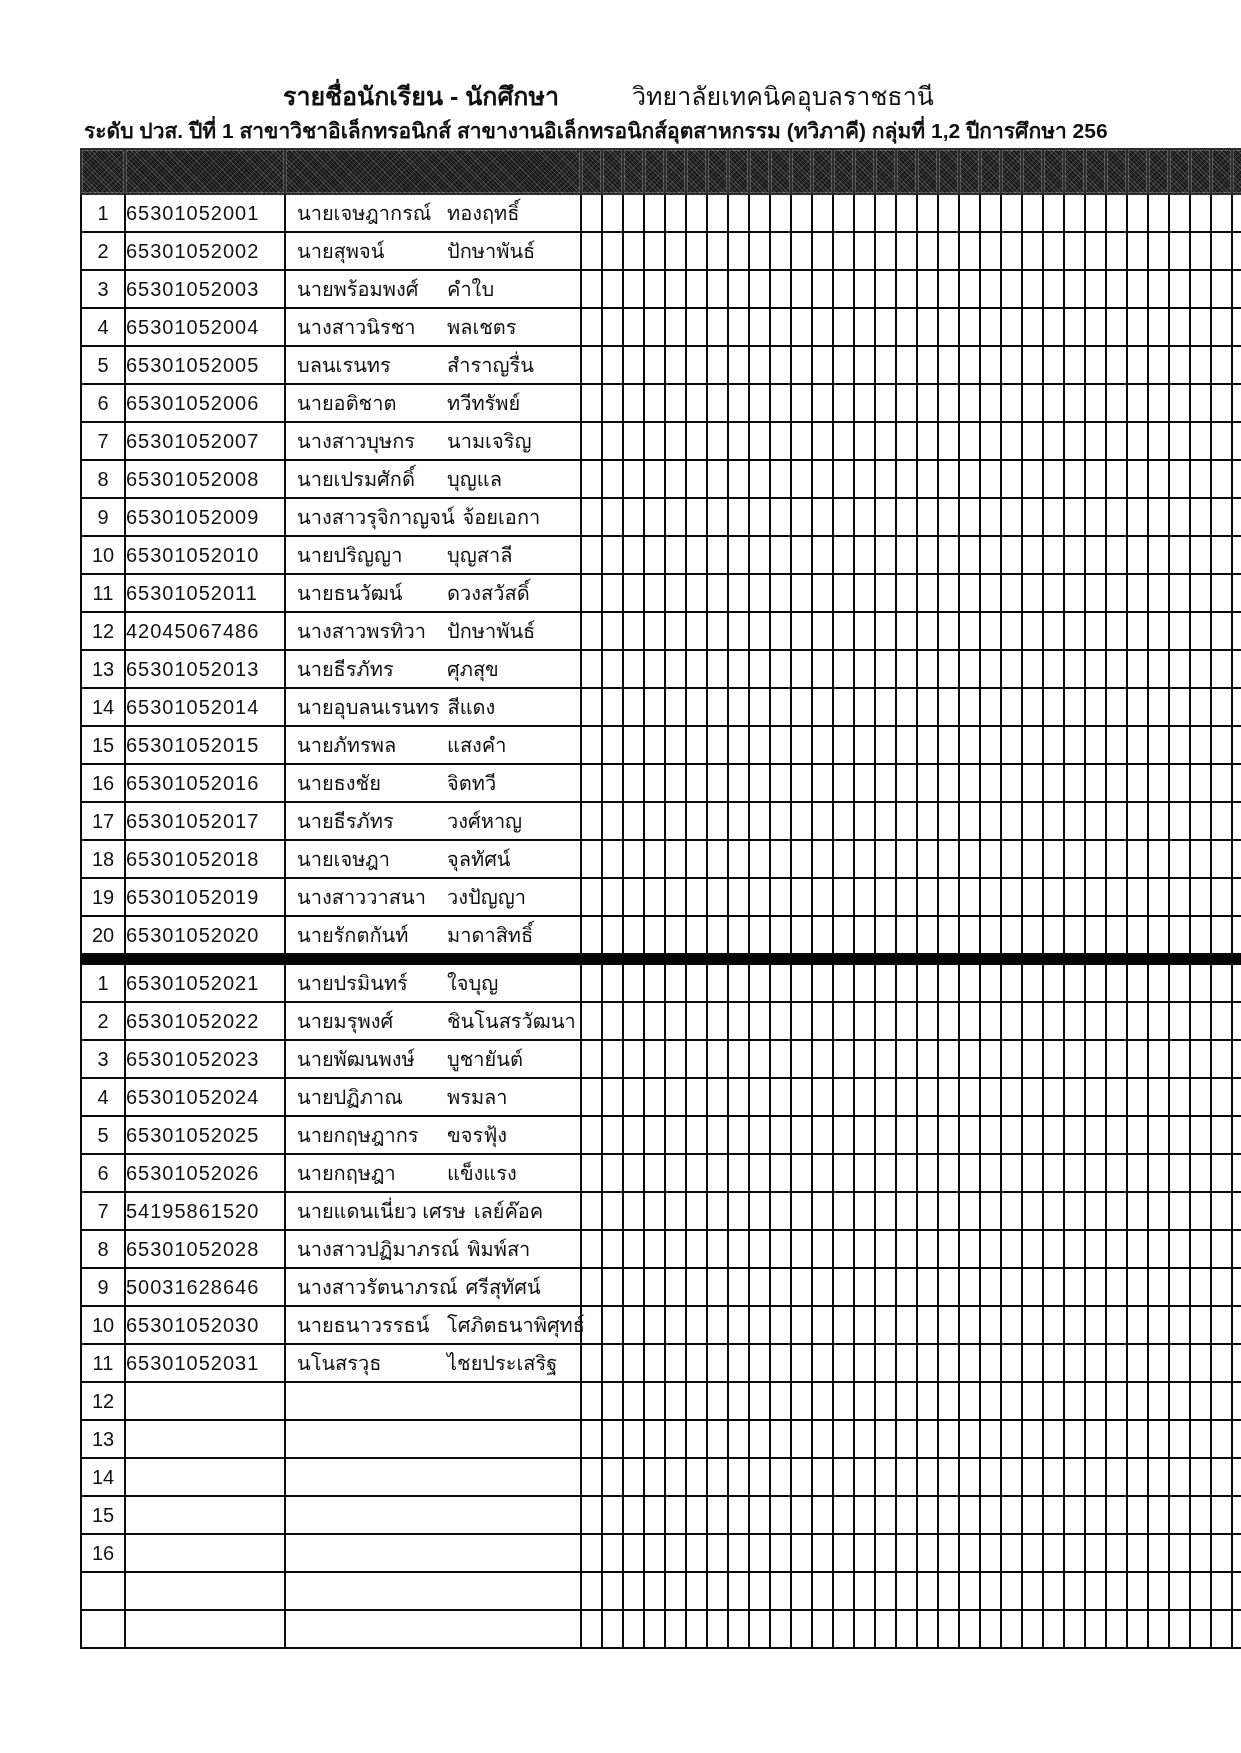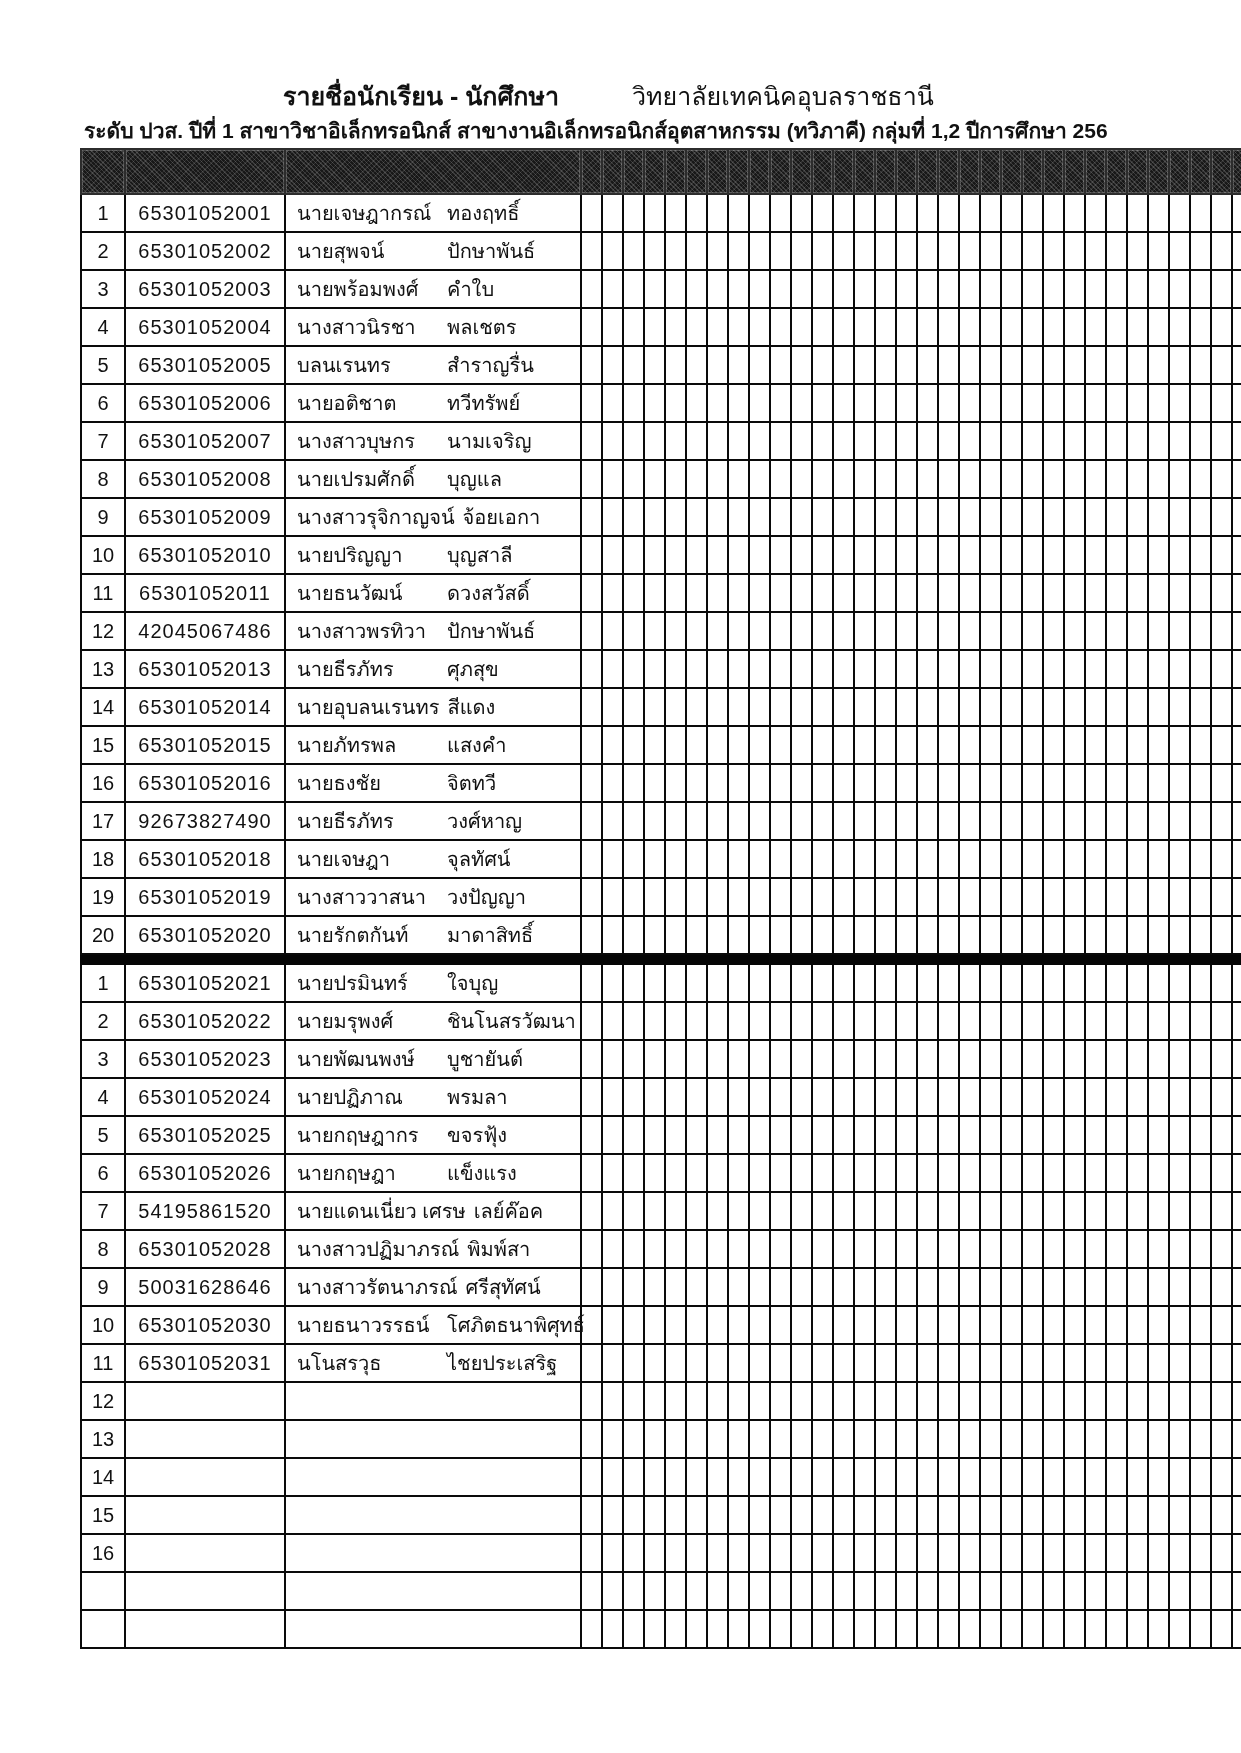--- a/index.html
+++ b/index.html
@@ -15,21 +15,21 @@
     position:absolute;left:84px;top:114px;width:1200px;
     font-size:21px;font-weight:bold;white-space:nowrap;overflow:hidden;
   }
   .sheet{position:absolute;left:80px;top:148px;}
   table.roster{border-collapse:collapse;table-layout:fixed;width:1128px;}
   table.roster td{
     border:2px solid #0a0a0a;height:36px;padding:0;overflow:visible;
     font-size:20px;vertical-align:middle;background:#fff;
   }
   td.c-no{width:42px;text-align:center;font-size:19px;}
-  td.c-id{width:158px;text-align:center;letter-spacing:1px;font-size:21px;}
+  td.c-id{width:158px;text-align:left;letter-spacing:1px;font-size:21px;}
   td.c-name{width:294px;}
   td.c-att{width:19px;}
   tr.hdr td{
     height:43px;
     background-color:#181818;
     background-image:
       repeating-linear-gradient(45deg, rgba(255,255,255,0.16) 0 1px, rgba(0,0,0,0) 1px 3px),
       repeating-linear-gradient(-45deg, rgba(255,255,255,0.10) 0 1px, rgba(0,0,0,0) 1px 4px);
     box-shadow:inset 0 0 0 1px rgba(255,255,255,0.22);
     border-color:#2c2c2c;
@@ -757,21 +757,21 @@
           <td class="c-att"></td>
           <td class="c-att"></td>
           <td class="c-att"></td>
           <td class="c-att"></td>
           <td class="c-att"></td>
           <td class="c-att"></td>
           <td class="c-att"></td>
         </tr>
         <tr>
           <td class="c-no">17</td>
-          <td class="c-id">92673827490</td>
+          <td class="c-id">65301052017</td>
           <td class="c-name">
             <div class="namewrap">
               <span class="given">นายธีรภัทร</span>
               <span class="surname">วงศ์หาญ</span>
             </div>
           </td>
           <td class="c-att"></td>
           <td class="c-att"></td>
           <td class="c-att"></td>
           <td class="c-att"></td>

